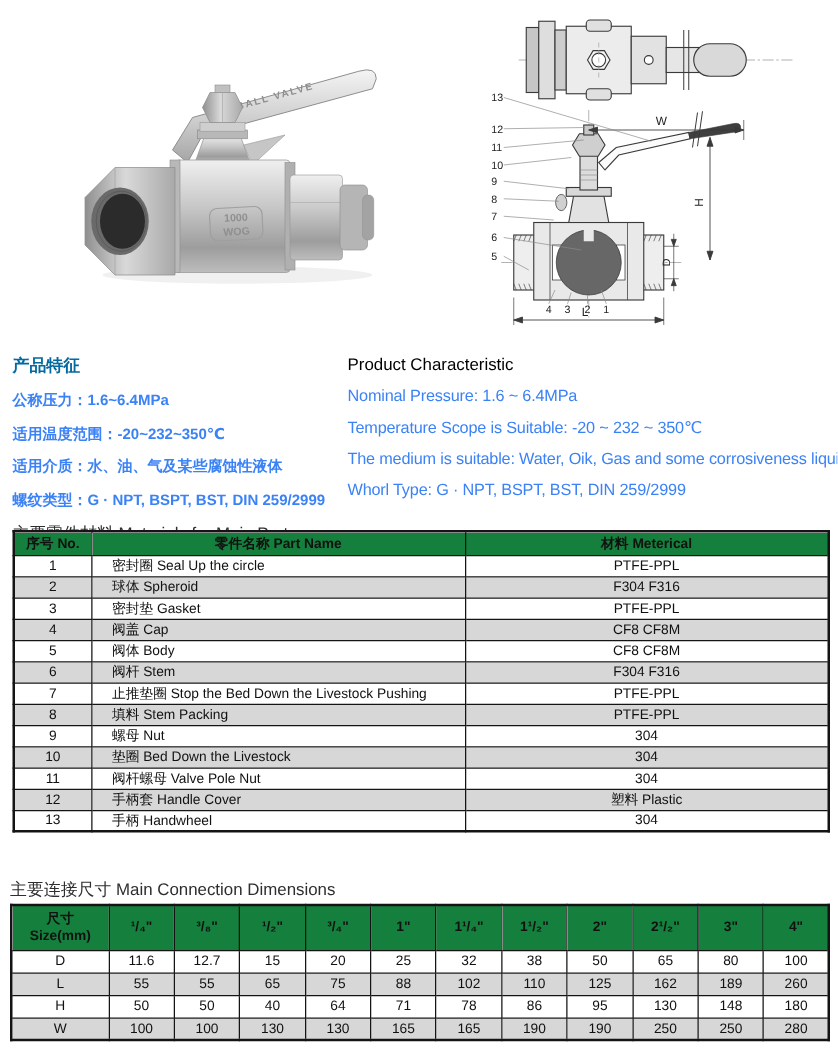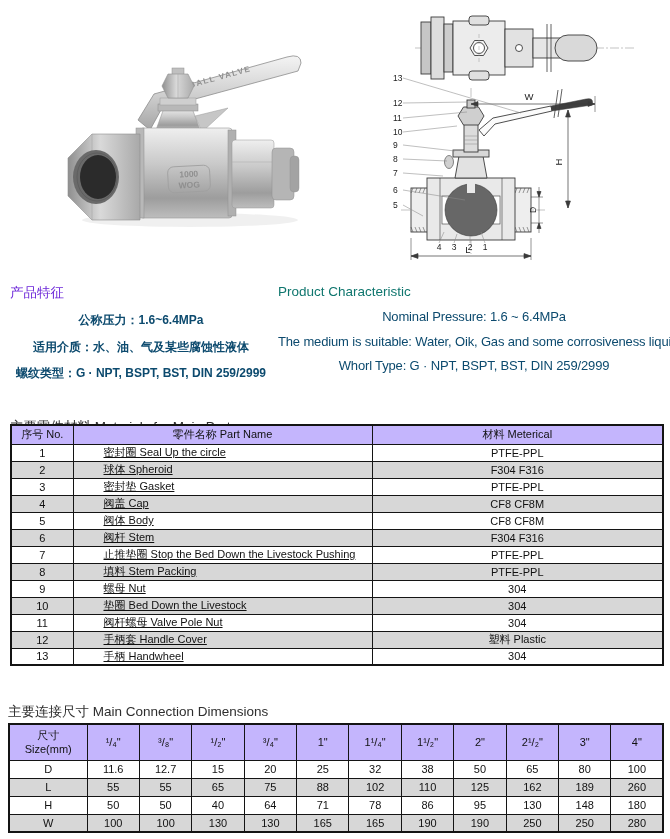--- a/index.html
+++ b/index.html
@@ -12,43 +12,43 @@
   .page { position:relative; width:670px; height:839px; overflow:hidden; background:#fff; }
 
   
   .photo-area   { position:absolute; left:40px;  top:28px; width:280px; height:205px; }
   .diagram-area { position:absolute; left:383px; top:4px;  width:285px; height:262px; }
   svg text { font-family:"Liberation Sans","DejaVu Sans",sans-serif; }
 
   
   .chars-cn { position:absolute; left:10px;  top:284px; width:262px; }
   .chars-en { position:absolute; left:278px; top:284px; width:392px; }
-  .chars-title { font-size:13.5px; color:#6d28d9; margin:0 0 10px 0; font-weight:normal; }
-  .chars-en .chars-title { font-weight:normal; color:#0f766e; }
-  .chars-line { font-size:12px; margin:0 0 9.5px 0; white-space:nowrap; font-weight:bold; color:#0c4a6e;text-align:center; }
+  .chars-title { font-size:13.5px; color:#0369a1; margin:0 0 10px 0; font-weight:bold; }
+  .chars-en .chars-title { font-weight:normal; color:#000000; }
+  .chars-line { font-size:12px; margin:0 0 9.5px 0; white-space:nowrap; font-weight:bold; color:#3b82f6; }
   .chars-en .chars-line { font-weight:normal; font-size:13px; letter-spacing:-0.15px; }
 
   
   .tbl-title { position:absolute; font-size:13.5px; color:#2e2e2e; margin:0; white-space:nowrap; }
   .mat-title { left:10px; top:418px; }
   .dim-title { left:8px;  top:703px; }
 
   
   table { border-collapse:collapse; table-layout:fixed; background:#fff; }
   th, td {
     border:1px solid #141414; font-size:11px; text-align:center;
     padding:0; overflow:hidden; white-space:nowrap; font-weight:normal; color:#111;
   }
-  thead th { background:#c4b5fd; }
+  thead th { background:#15803d;font-weight:bold; }
   tbody tr:nth-child(even) { background:#d7d7d7; }
 
   .mat-table { position:absolute; left:10px; top:424px; width:652px; border:2px solid #141414; }
   .mat-table th { height:19px; }
   .mat-table td { height:17px; }
-  .mat-table .c-name { text-align:left; padding-left:30px;text-decoration:underline; }
+  .mat-table .c-name { text-align:left; padding-left:16px; }
 
   .dim-table { position:absolute; left:8px; top:723px; width:655px; border:2px solid #141414; }
   .dim-table thead th { height:36px; }
   .dim-table td { height:18px; }
   .corner-cell div { line-height:14px; font-size:11px; }
 </style>
 </head>
 <body>
 
 <div class="page">
@@ -226,26 +226,28 @@
         <text x="179" y="158" text-anchor="middle" transform="rotate(-90 179 158)">H</text>
         <text x="151" y="208" text-anchor="middle" font-size="8.5" transform="rotate(-90 151 206)">D</text>
         <text x="85" y="249" text-anchor="middle">L</text>
       </g>
     </svg>
   </div>
 
   <div class="chars-cn">
     <p class="chars-title">产品特征</p>
     <p class="chars-line">公称压力：1.6~6.4MPa</p>
+    <p class="chars-line">适用温度范围：-20~232~350℃</p>
     <p class="chars-line">适用介质：水、油、气及某些腐蚀性液体</p>
     <p class="chars-line">螺纹类型：G · NPT, BSPT, BST, DIN 259/2999</p>
   </div>
   <div class="chars-en">
     <p class="chars-title">Product Characteristic</p>
     <p class="chars-line">Nominal Pressure: 1.6 ~ 6.4MPa</p>
+    <p class="chars-line">Temperature Scope is Suitable: -20 ~ 232 ~ 350℃</p>
     <p class="chars-line">The medium is suitable: Water, Oik, Gas and some corrosiveness liquid(W.O.G)</p>
     <p class="chars-line">Whorl Type: G · NPT, BSPT, BST, DIN 259/2999</p>
   </div>
 
   <p class="tbl-title mat-title">主要零件材料 Materials for Main Parts</p>
   <table class="mat-table">
     <colgroup>
         <col style="width:62px">
         <col style="width:299px">
         <col style="width:291px">

